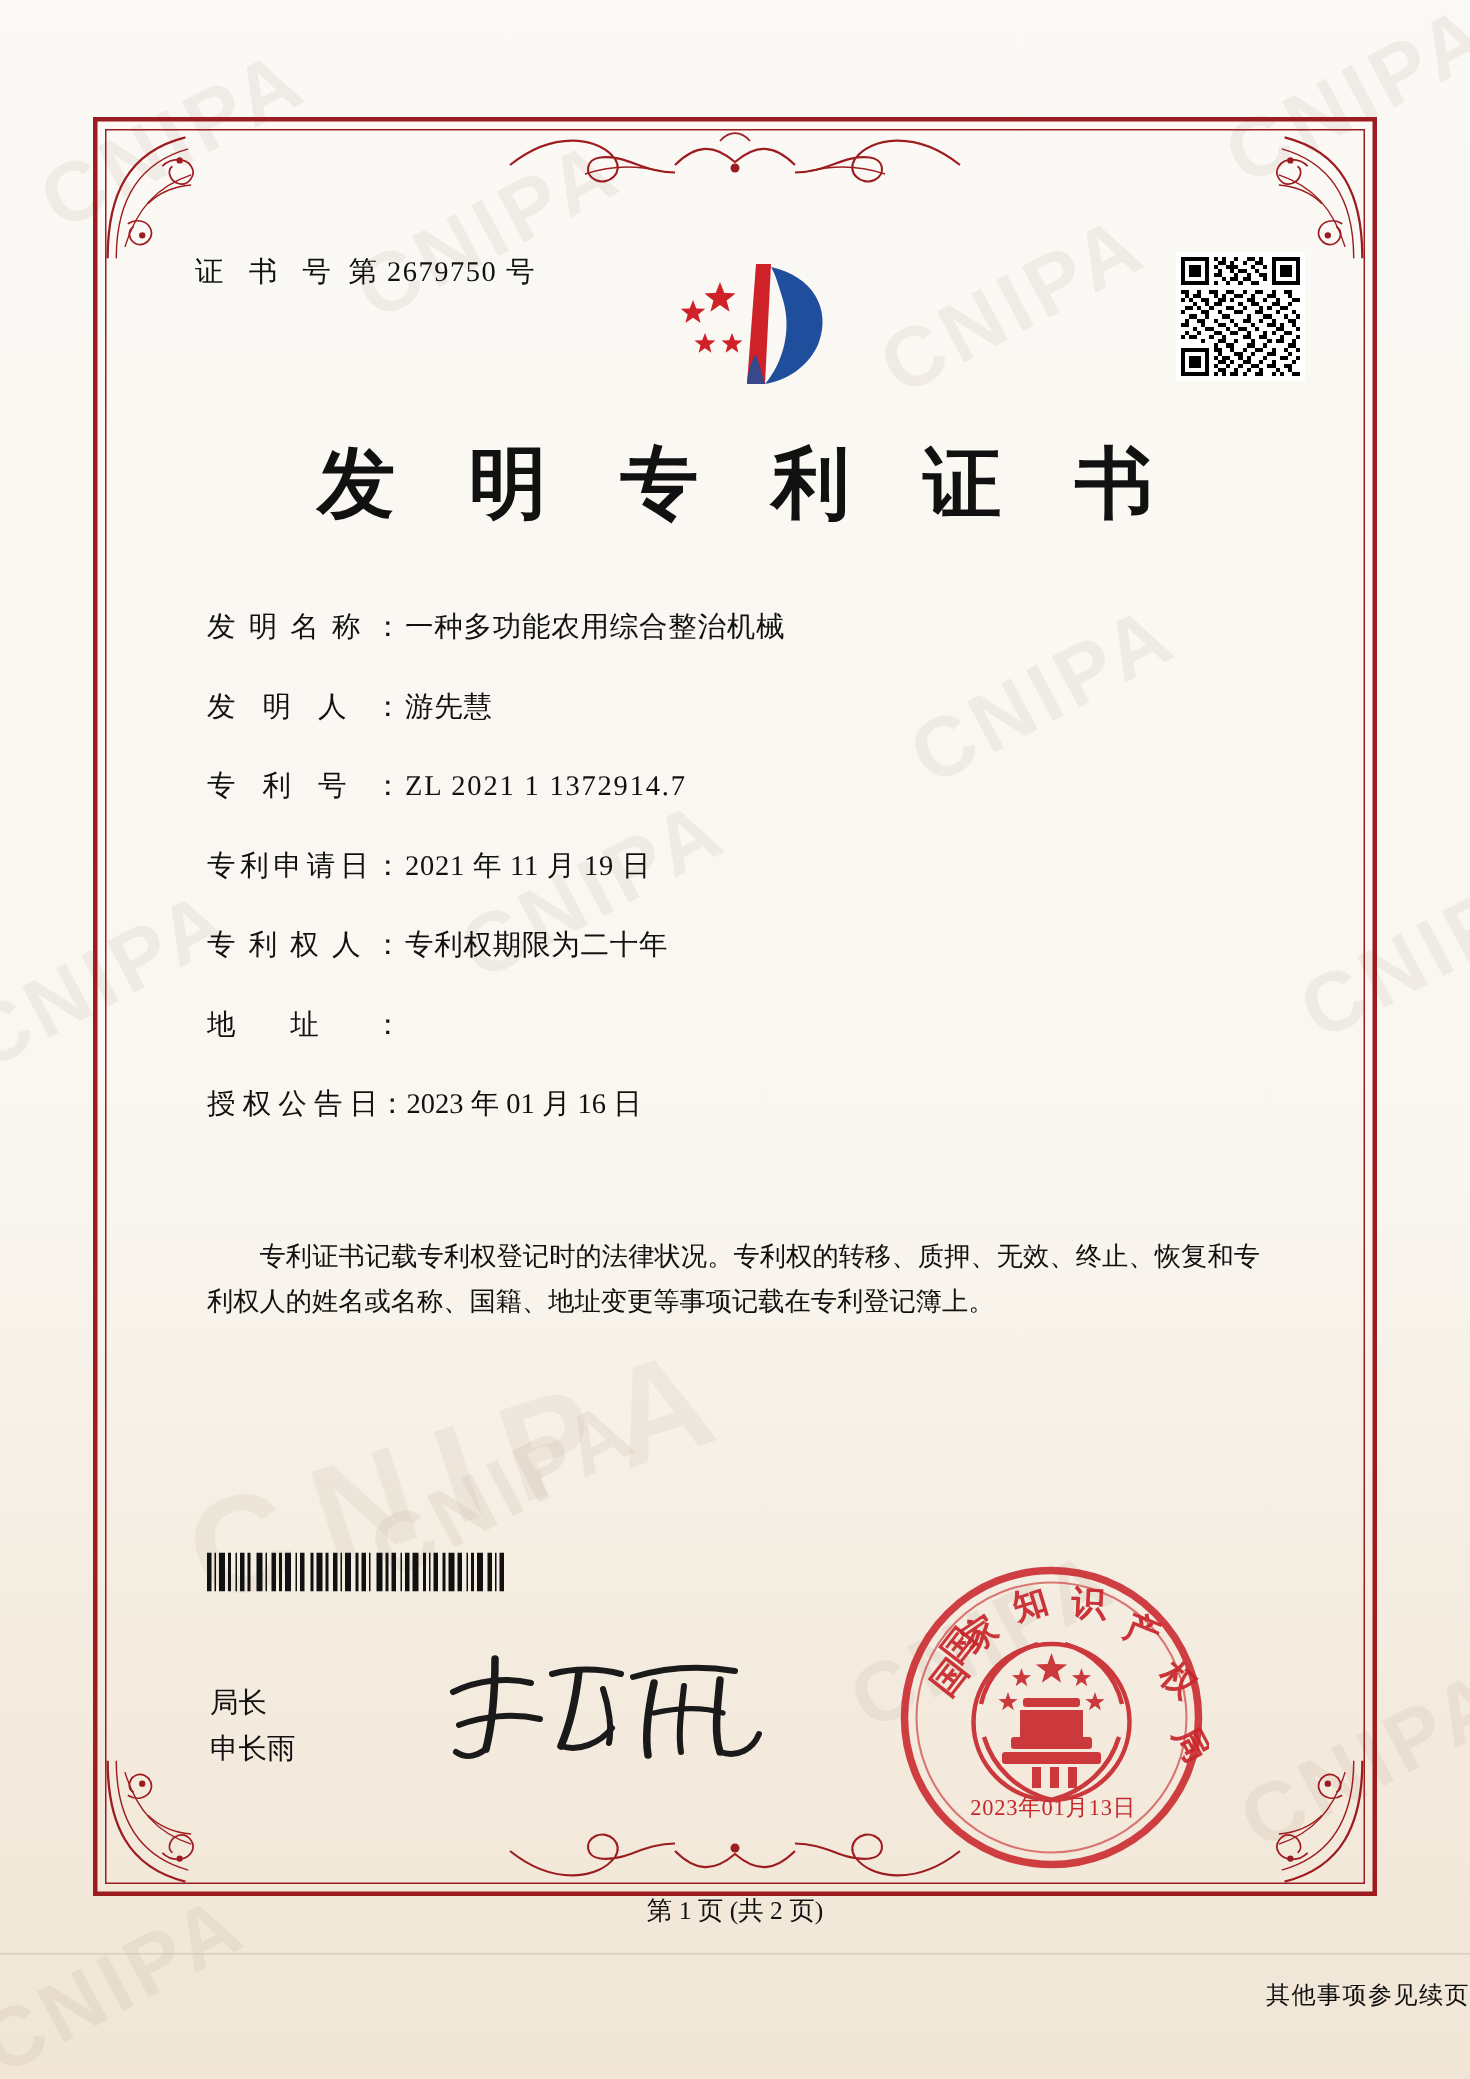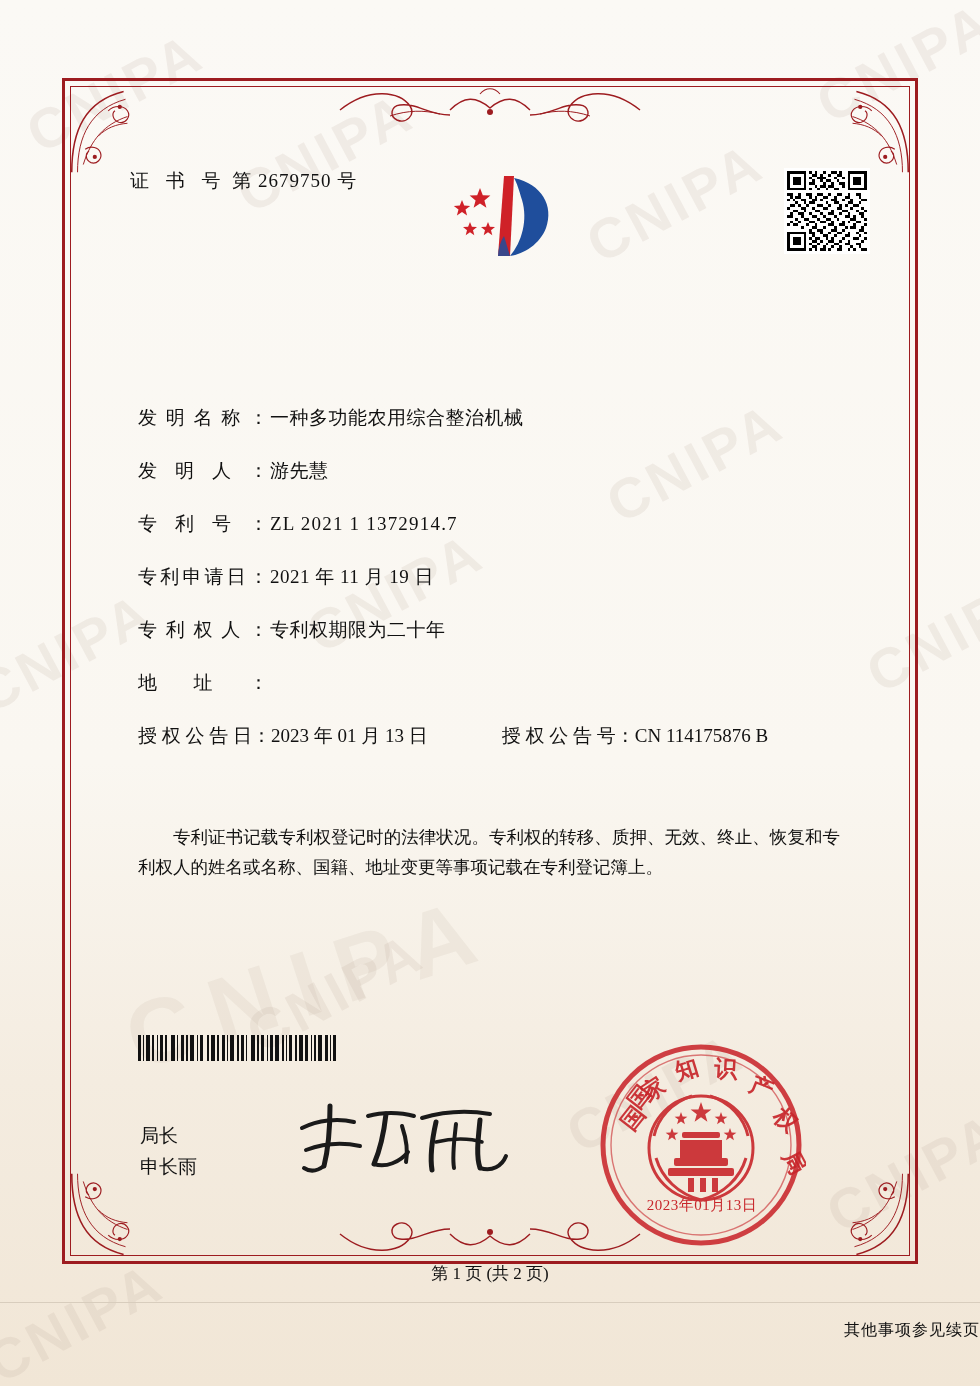--- a/index.html
+++ b/index.html
@@ -592,20 +592,21 @@
       <path d="M80 84 L92 84 L86 64 C82 70 80 78 80 84 Z" fill="#1f4e9c" opacity="0.85"></path>
       <g fill="#cf2128">
         <polygon points="62,16 64.8,23.2 72.4,23.6 66.4,28.4 68.4,35.8 62,31.4 55.6,35.8 57.6,28.4 51.6,23.6 59.2,23.2"></polygon>
         <polygon points="44,28 46.2,33.6 52.2,33.9 47.5,37.6 49.1,43.4 44,39.9 38.9,43.4 40.5,37.6 35.8,33.9 41.8,33.6"></polygon>
         <polygon points="52,50 53.9,54.8 59,55 55,58.2 56.3,63.2 52,60.2 47.7,63.2 49,58.2 45,55 50.1,54.8"></polygon>
         <polygon points="70,50 71.9,54.8 77,55 73,58.2 74.3,63.2 70,60.2 65.7,63.2 67,58.2 63,55 68.1,54.8"></polygon>
       </g>
     </svg>
   </div>
 
+  <div class="title">发 明 专 利 证 书</div>
 
   <div class="fields">
 
     <div class="row">
       <span class="label">
         <span>发</span>
           <span>明</span>
           <span>名</span>
           <span>称</span>
           <span class="colon">：</span>
@@ -660,27 +661,23 @@
       <span class="label">
         <span>地</span>
           <span>址</span>
           <span class="colon">：</span>
       </span>
     </div>
 
     <div class="row-two">
       <span class="grp">
         <span class="lbl2">授 权 公 告 日：</span>
-        <span>2023 年 01 月 13 日</span>
+        <span>2023 年 01 月 16 日</span>
       </span>
       <span class="gap"></span>
-      <span class="grp">
-        <span class="lbl2">授 权 公 告 号：</span>
-        <span>CN 114175876 B</span>
-      </span>
     </div>
   </div>
 
   <div class="paras">
     <p>专利证书记载专利权登记时的法律状况。专利权的转移、质押、无效、终止、恢复和专利权人的姓名或名称、国籍、地址变更等事项记载在专利登记簿上。</p>
   </div>
 
   <div class="barcode">
     <i style="width:3px"></i>
       <i style="width:2px;background:transparent"></i>

